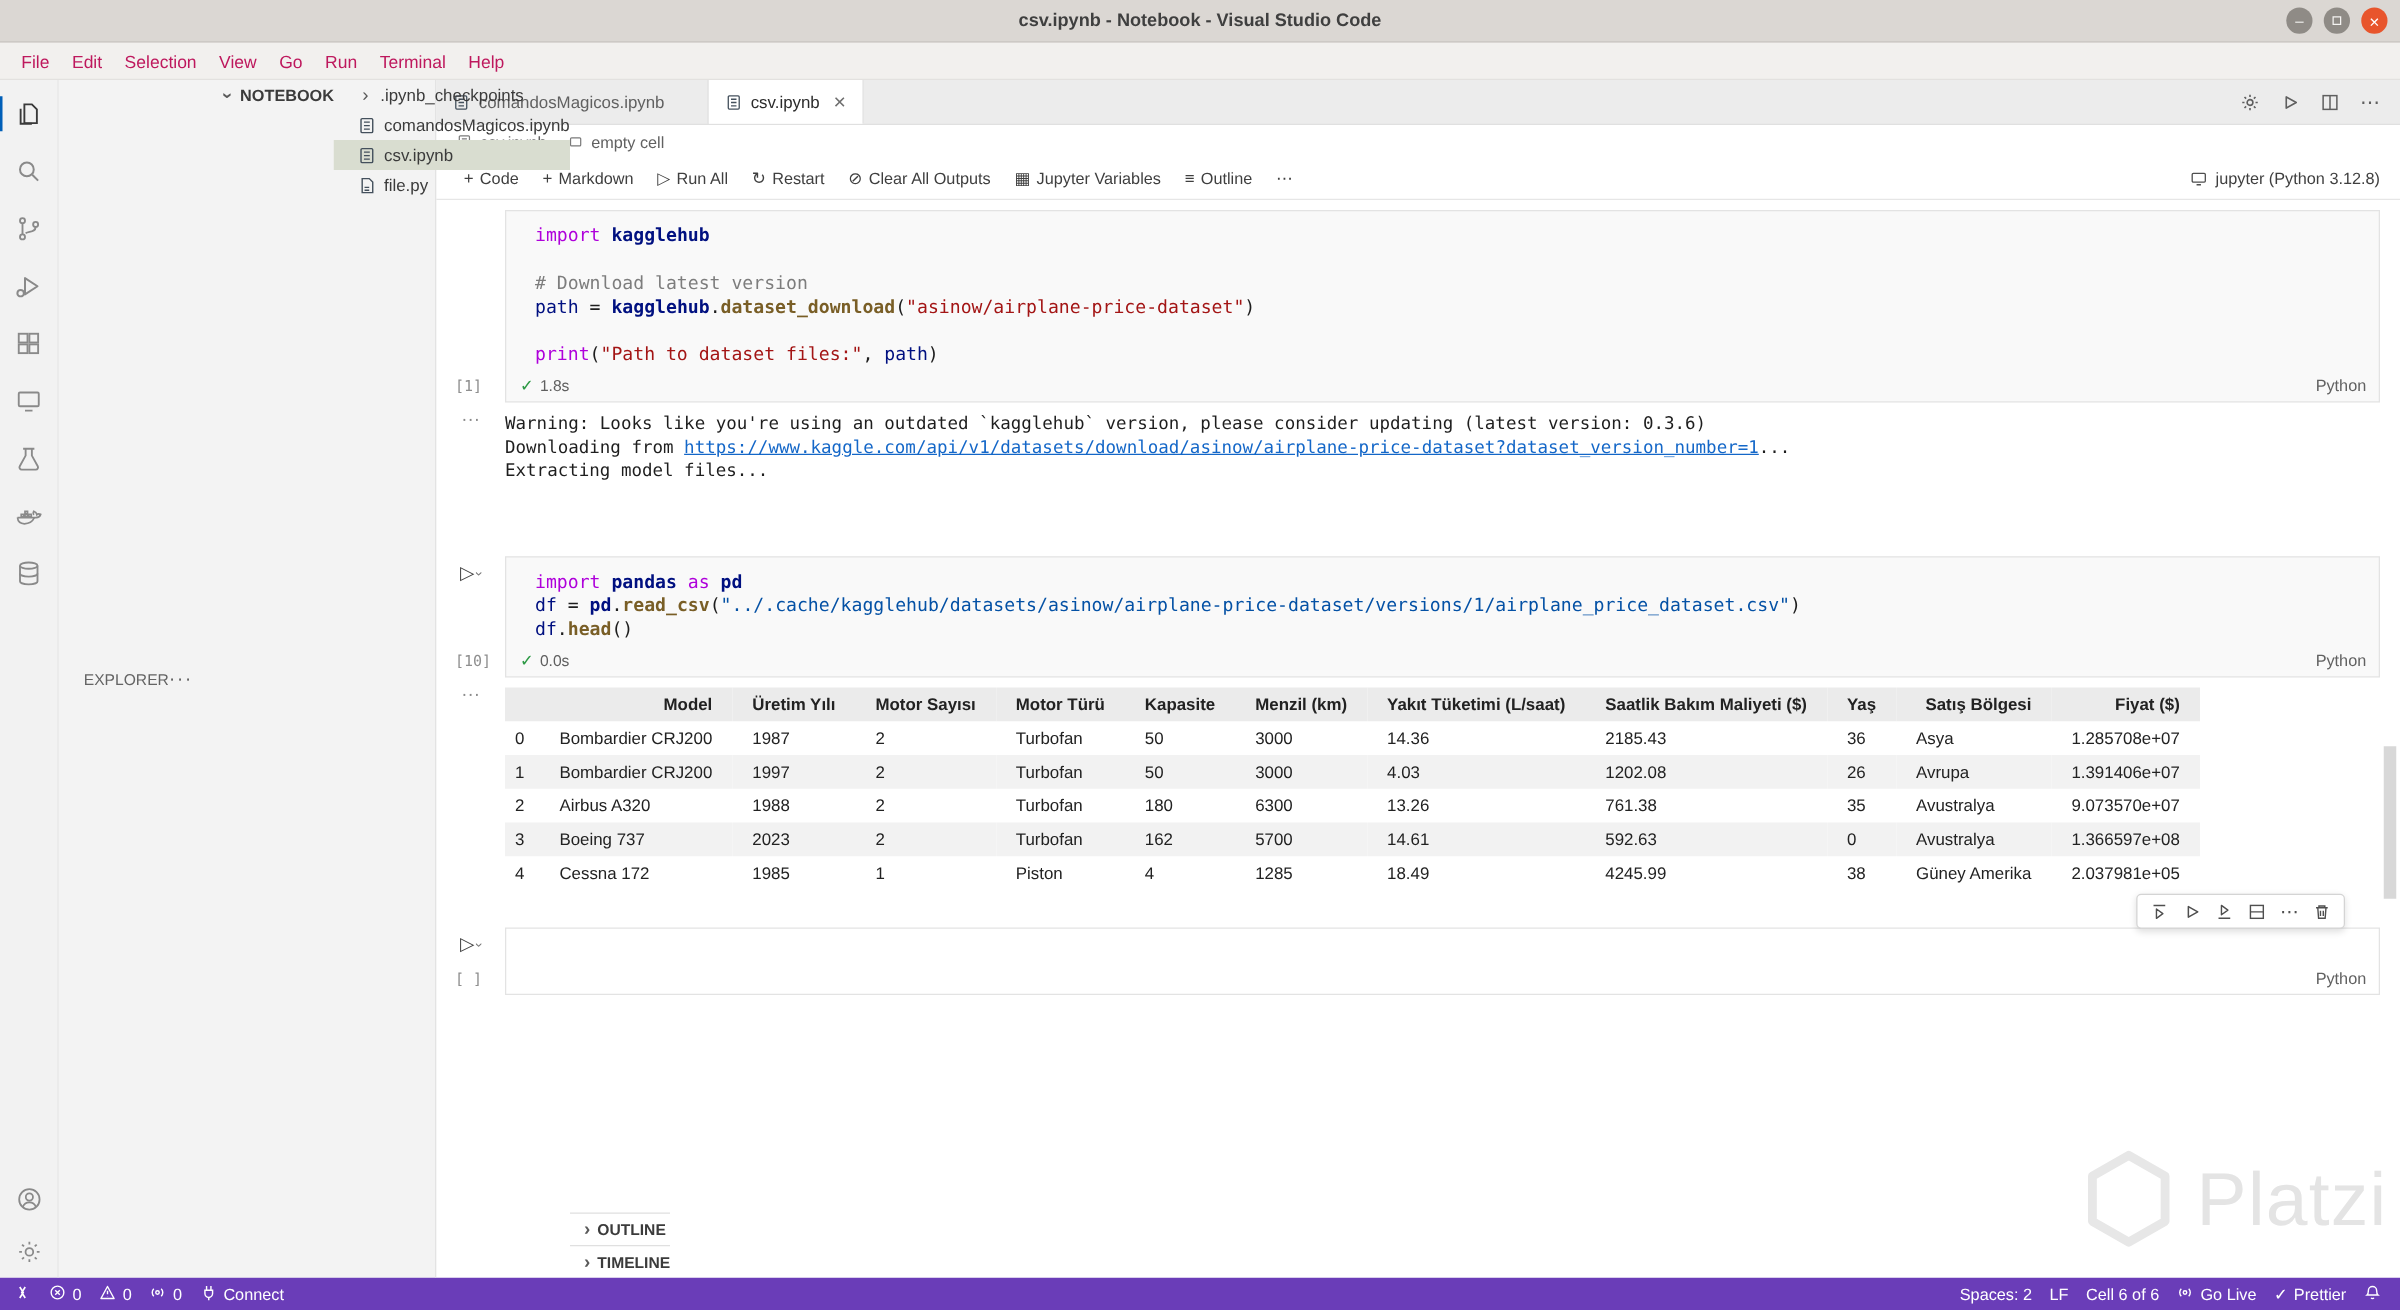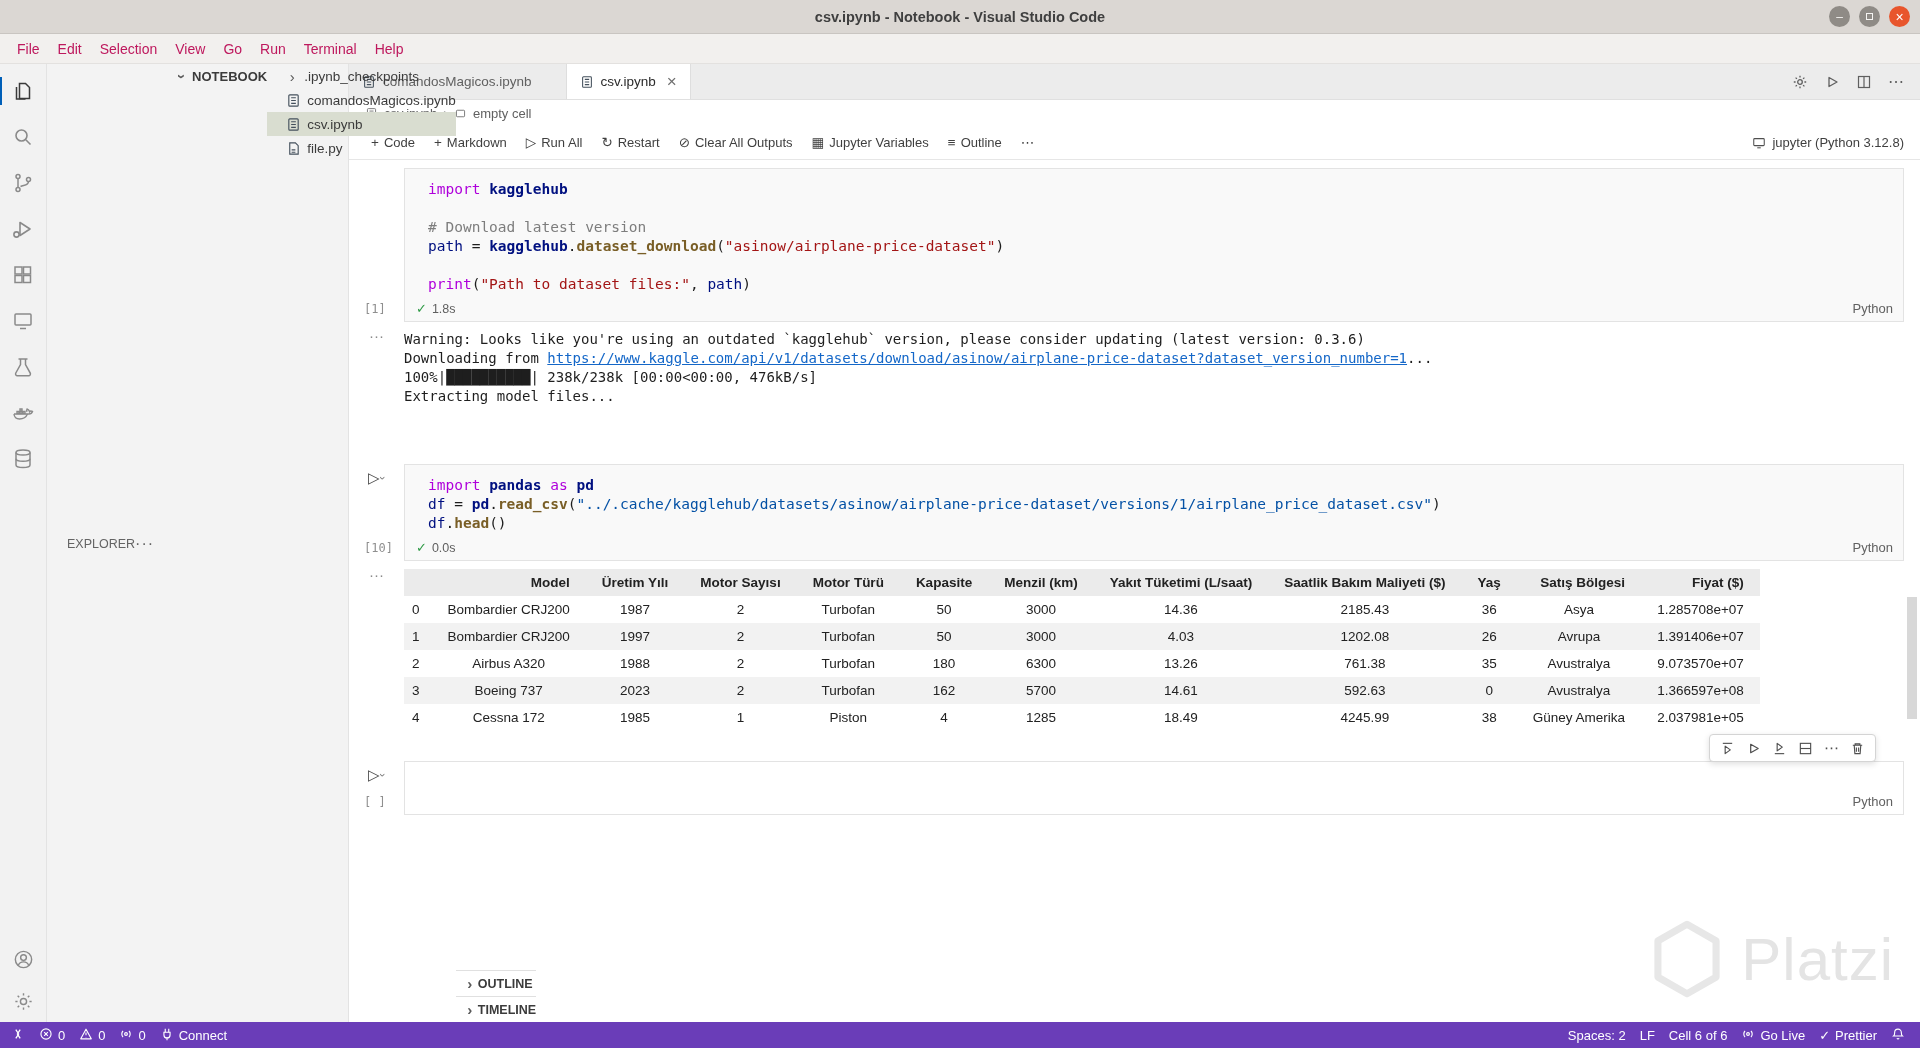--- a/index.html
+++ b/index.html
@@ -106,33 +106,33 @@
   .tk-f{color:#795e26;font-weight:700;}
   .tk-s{color:#a31515;}
   .tk-sb{color:#0451a5;}
   .tk-c{color:#7d7d7d;}
   .tk-p{color:#1e1e1e;}
   .tk-link{color:#1467c8;text-decoration:underline;cursor:pointer;text-align:right;}
 
   
   table.df{border-collapse:collapse;font-family:"Liberation Sans",sans-serif;font-size:13.5px;color:#222;}
   .df th{font-weight:700;background:#ebebeb;padding:4px 16px;text-align:right;white-space:nowrap;}
-  .df td{padding:4px 16px;text-align:center;white-space:nowrap;}
+  .df td{padding:4px 16px;text-align:left;white-space:nowrap;}
   .df tbody tr:nth-child(even) td{background:#f2f2f2;}
   .df td.idx,.df th.idx-h{text-align:left;padding:4px 12px 4px 8px;}
 
   
   .hover-toolbar{position:absolute;top:-27px;right:28px;background:#fff;border:1px solid #d4d4d4;border-radius:4px;display:flex;align-items:center;gap:3px;padding:3px 6px;box-shadow:0 2px 6px rgba(0,0,0,.13);color:#4f4f4f;}
   .ht-ic{width:23px;height:20px;display:flex;align-items:center;justify-content:center;cursor:pointer;}
   .ht-ic svg{width:15px;height:15px;}
   .ht-ic.glyph{font-size:15px;}
 
   .scroll-thumb{position:absolute;right:3px;top:437px;width:10px;height:122px;background:#cecece;opacity:.8;}
 
-  .watermark{position:absolute;right:26px;bottom:24px;display:flex;align-items:center;gap:18px;pointer-events:none;}
+  .watermark{position:absolute;right:10px;bottom:24px;display:flex;align-items:center;gap:18px;pointer-events:none;}
   .wm-logo{display:flex;color:#e7e7e7;}
   .wm-logo svg{width:72px;height:78px;}
   .wm-text{font-size:60px;font-weight:500;color:#e4e4e4;letter-spacing:1px;}
 
   
   .statusbar{height:26px;background:#6a3db8;color:#fff;display:flex;align-items:center;font-size:13px;padding:0 8px 0 4px;}
   .sb-item{display:flex;align-items:center;gap:5px;padding:0 7px;height:100%;cursor:pointer;white-space:nowrap;}
   .sb-item svg{width:14px;height:14px;}
   .sb-right{margin-left:auto;display:flex;height:100%;}
 </style>
@@ -423,21 +423,20 @@
                 </div>
               </div>
             </div>
             <div class="output-row out-text">
               <div class="gutter">
                 <div class="out-more">···</div>
               </div>
               <div class="output-body">
                 <div class="out-line"><span class="tk-p">Warning: Looks like you're using an outdated `kagglehub` version, please consider updating (latest version: 0.3.6)</span></div>
                 <div class="out-line"><span class="tk-p">Downloading from </span><span class="tk-link">https://www.kaggle.com/api/v1/datasets/download/asinow/airplane-price-dataset?dataset_version_number=1</span><span class="tk-p">...</span></div>
-                <div class="out-line"><span class="tk-p">100%|██████████| 238k/238k [00:00&lt;00:00, 476kB/s]</span></div>
                 <div class="out-line"><span class="tk-p">Extracting model files...</span></div>
               </div>
             </div>
             <div class="cell-row">
               <div class="gutter">
                 <div class="run-controls">
                   <span class="run-tri">▷</span>
                   <span class="run-chev">›</span>
                 </div>
                 <div class="exec-count">[10]</div>

